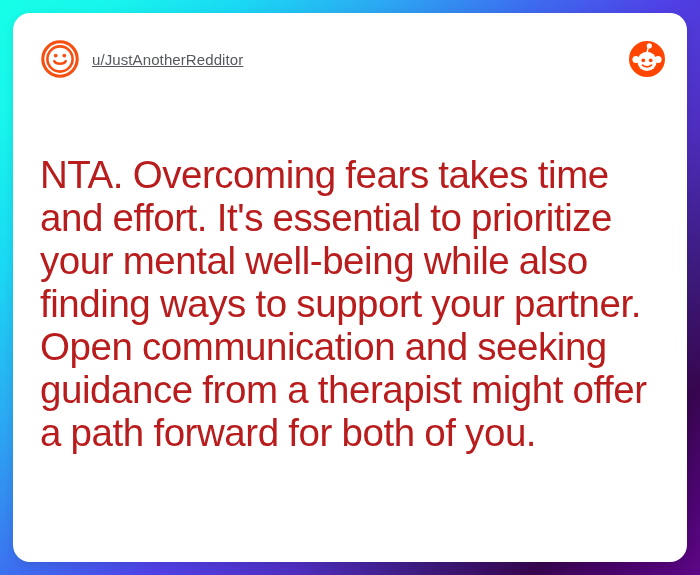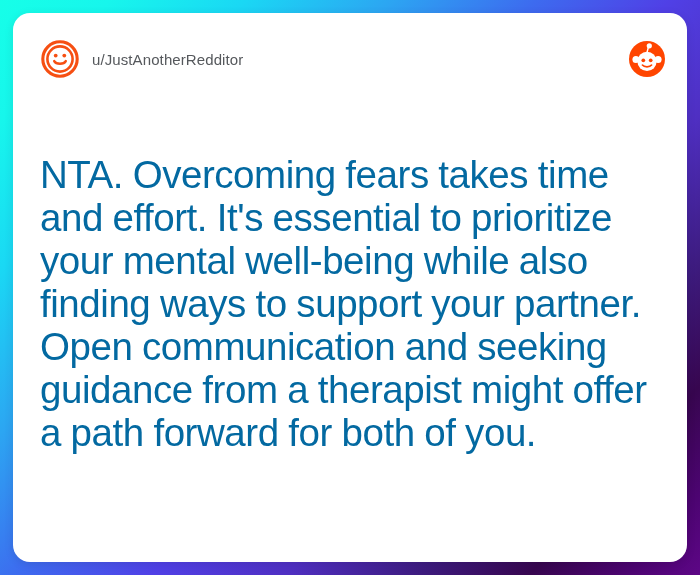--- a/index.html
+++ b/index.html
@@ -68,20 +68,21 @@
     display: block;
   }
 
   .username {
     margin-left: 12px;
     font-size: 15px;
     color: #55585c;
     letter-spacing: 0.1px;
     white-space: nowrap;
     font-family: "Liberation Sans", sans-serif;
+    text-decoration: underline;
   }
 
   .header-spacer {
     flex: 1 1 auto;
   }
 
   .brand-logo {
     width: 36px;
     height: 36px;
     flex: 0 0 36px;
@@ -89,21 +90,21 @@
   }
 
   
   .post-body {
     position: absolute;
     left: 27px;
     top: 140px;
     width: 620px;
     font-size: 38.5px;
     line-height: 43px;
-    color: #0369a1;
+    color: #b91c1c;
     letter-spacing: -0.45px;
     word-spacing: -0.6px;
     font-weight: 400;
     font-family: "Liberation Sans", sans-serif;
     -webkit-font-smoothing: antialiased;
   }
 </style>
 </head>
 <body>
 

